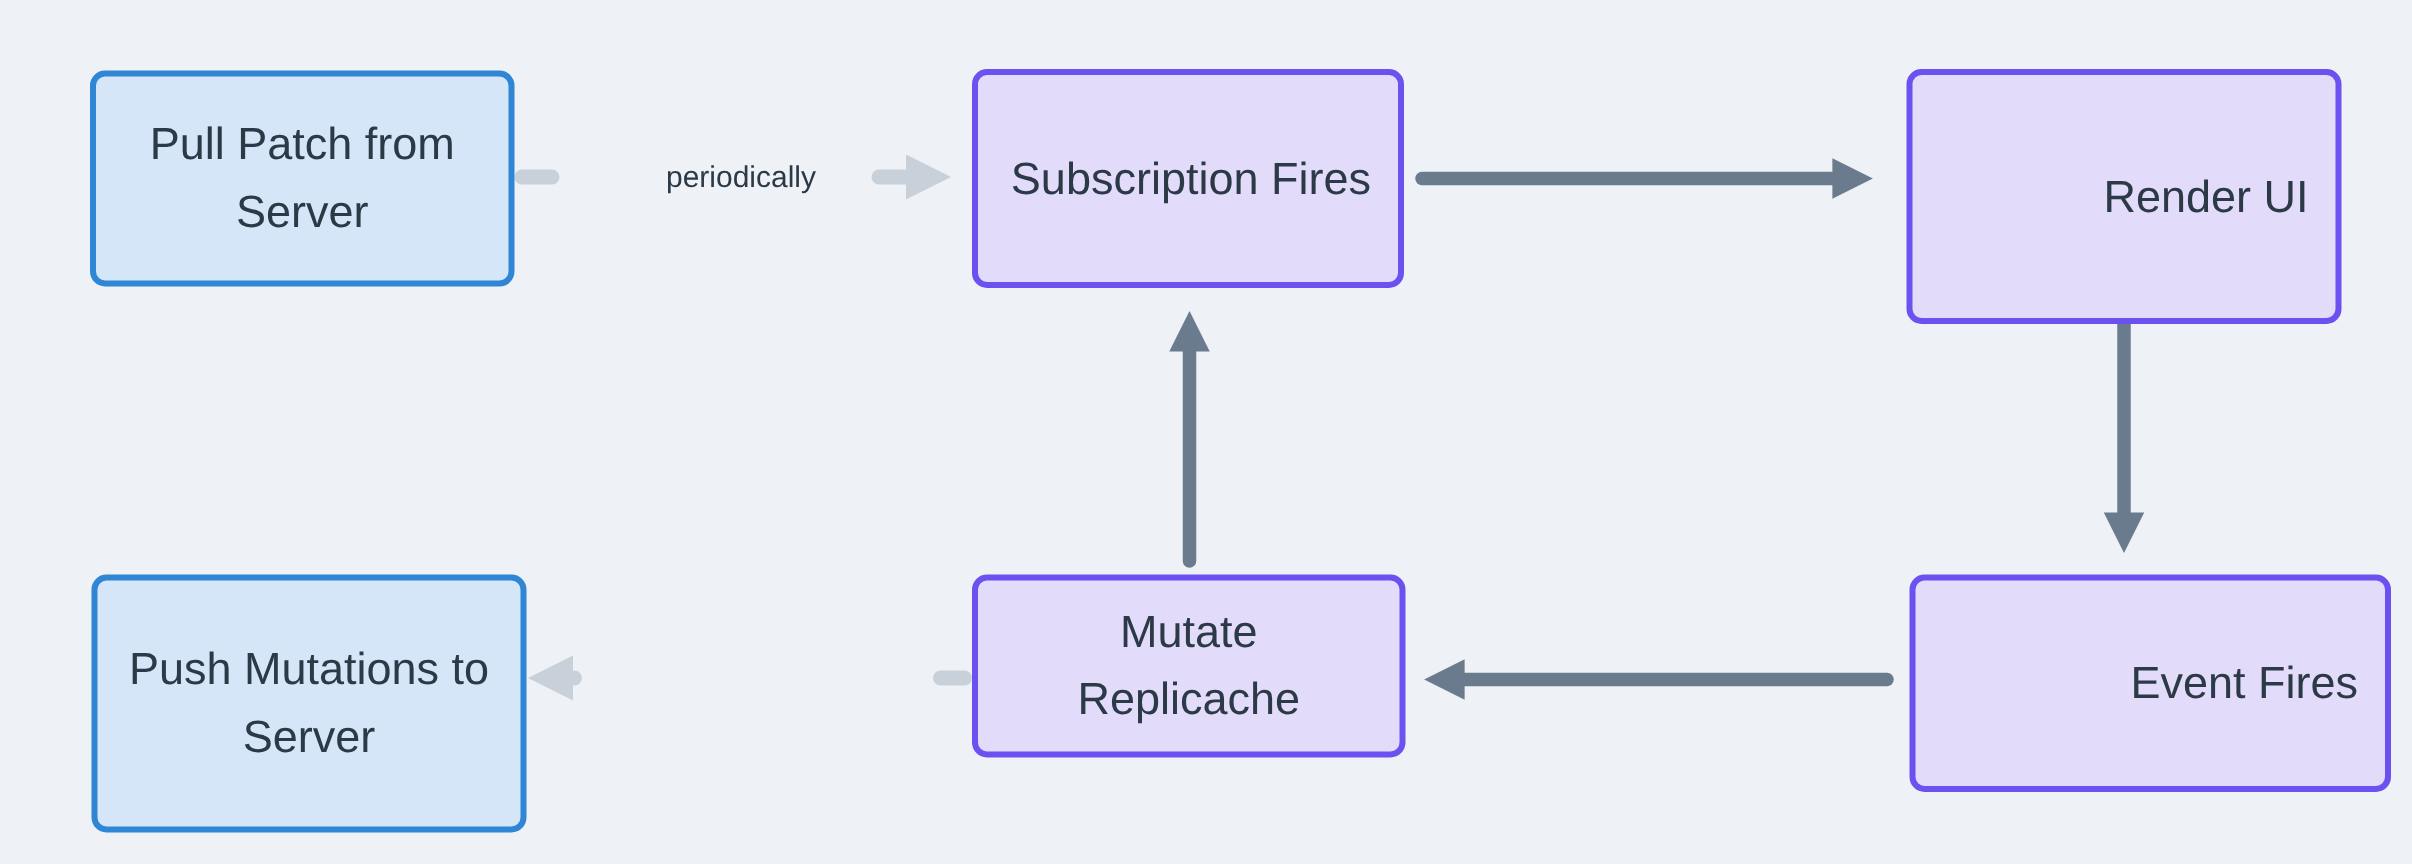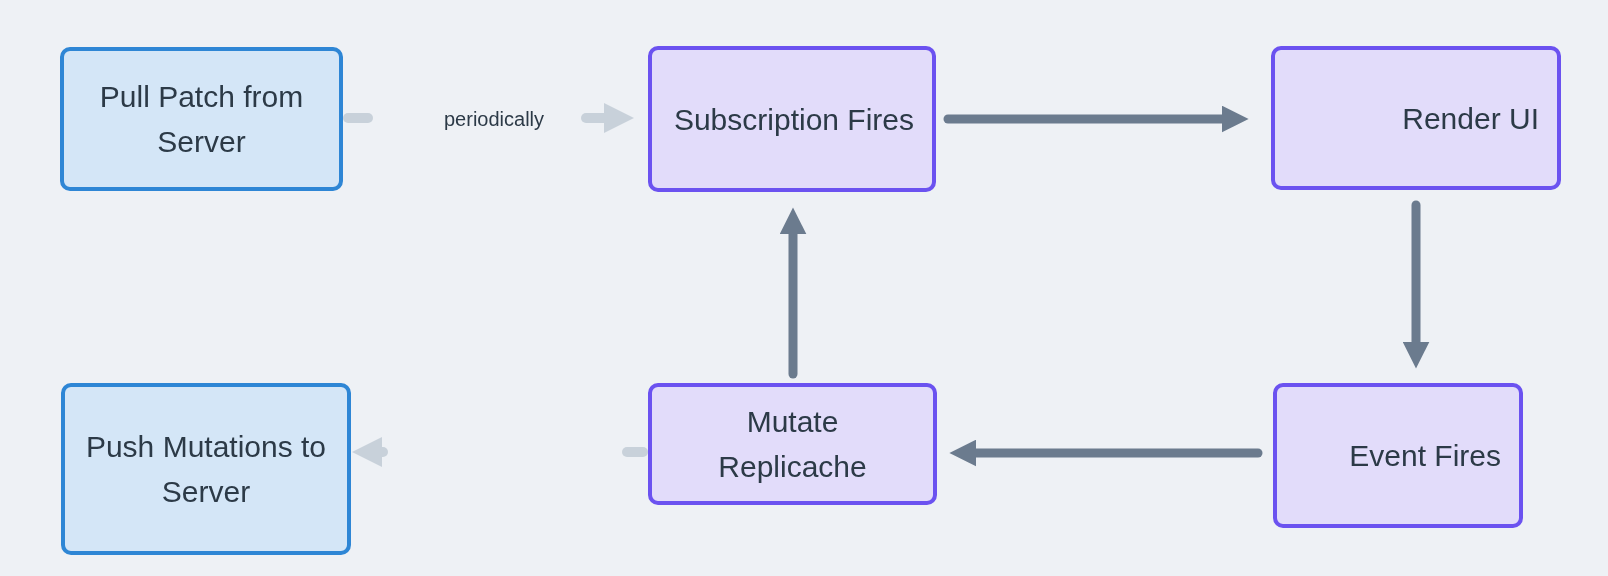--- a/index.html
+++ b/index.html
@@ -43,24 +43,24 @@
     font-weight: 500;
     line-height: 1.5;
     color: var(--text);
     padding: 0 18px;
   }
   .node.blue   { background: var(--blue-node-fill);   border-color: var(--blue-node-border); margin-left: 14px; }
   .node.purple { background: var(--purple-node-fill); border-color: var(--purple-node-border); justify-content: flex-end; }
 
   .n-pull   { left:  46px; top:  47px; width: 283px; height: 144px; }
   .n-sub    { left: 648px; top:  46px; width: 288px; height: 146px; }
-  .n-render { left:1271px; top:  46px; width: 290px; height: 144px; }
+  .n-render { left:1271px; top:  46px; width: 290px; height: 170px; }
   .n-push   { left:  47px; top: 383px; width: 290px; height: 172px; }
   .n-mutate { left: 648px; top: 383px; width: 289px; height: 122px; }
-  .n-event  { left:1273px; top: 383px; width: 250px; height: 145px; }
+  .n-event  { left:1273px; top: 383px; width: 321px; height: 145px; }
 
   .edge-label {
     position: absolute;
     transform: translate(-50%, -50%);
     font-size: 20px;
     font-weight: 500;
     color: var(--text);
     white-space: nowrap;
   }
   .lbl-periodically { left: 494px; top: 119px; }

